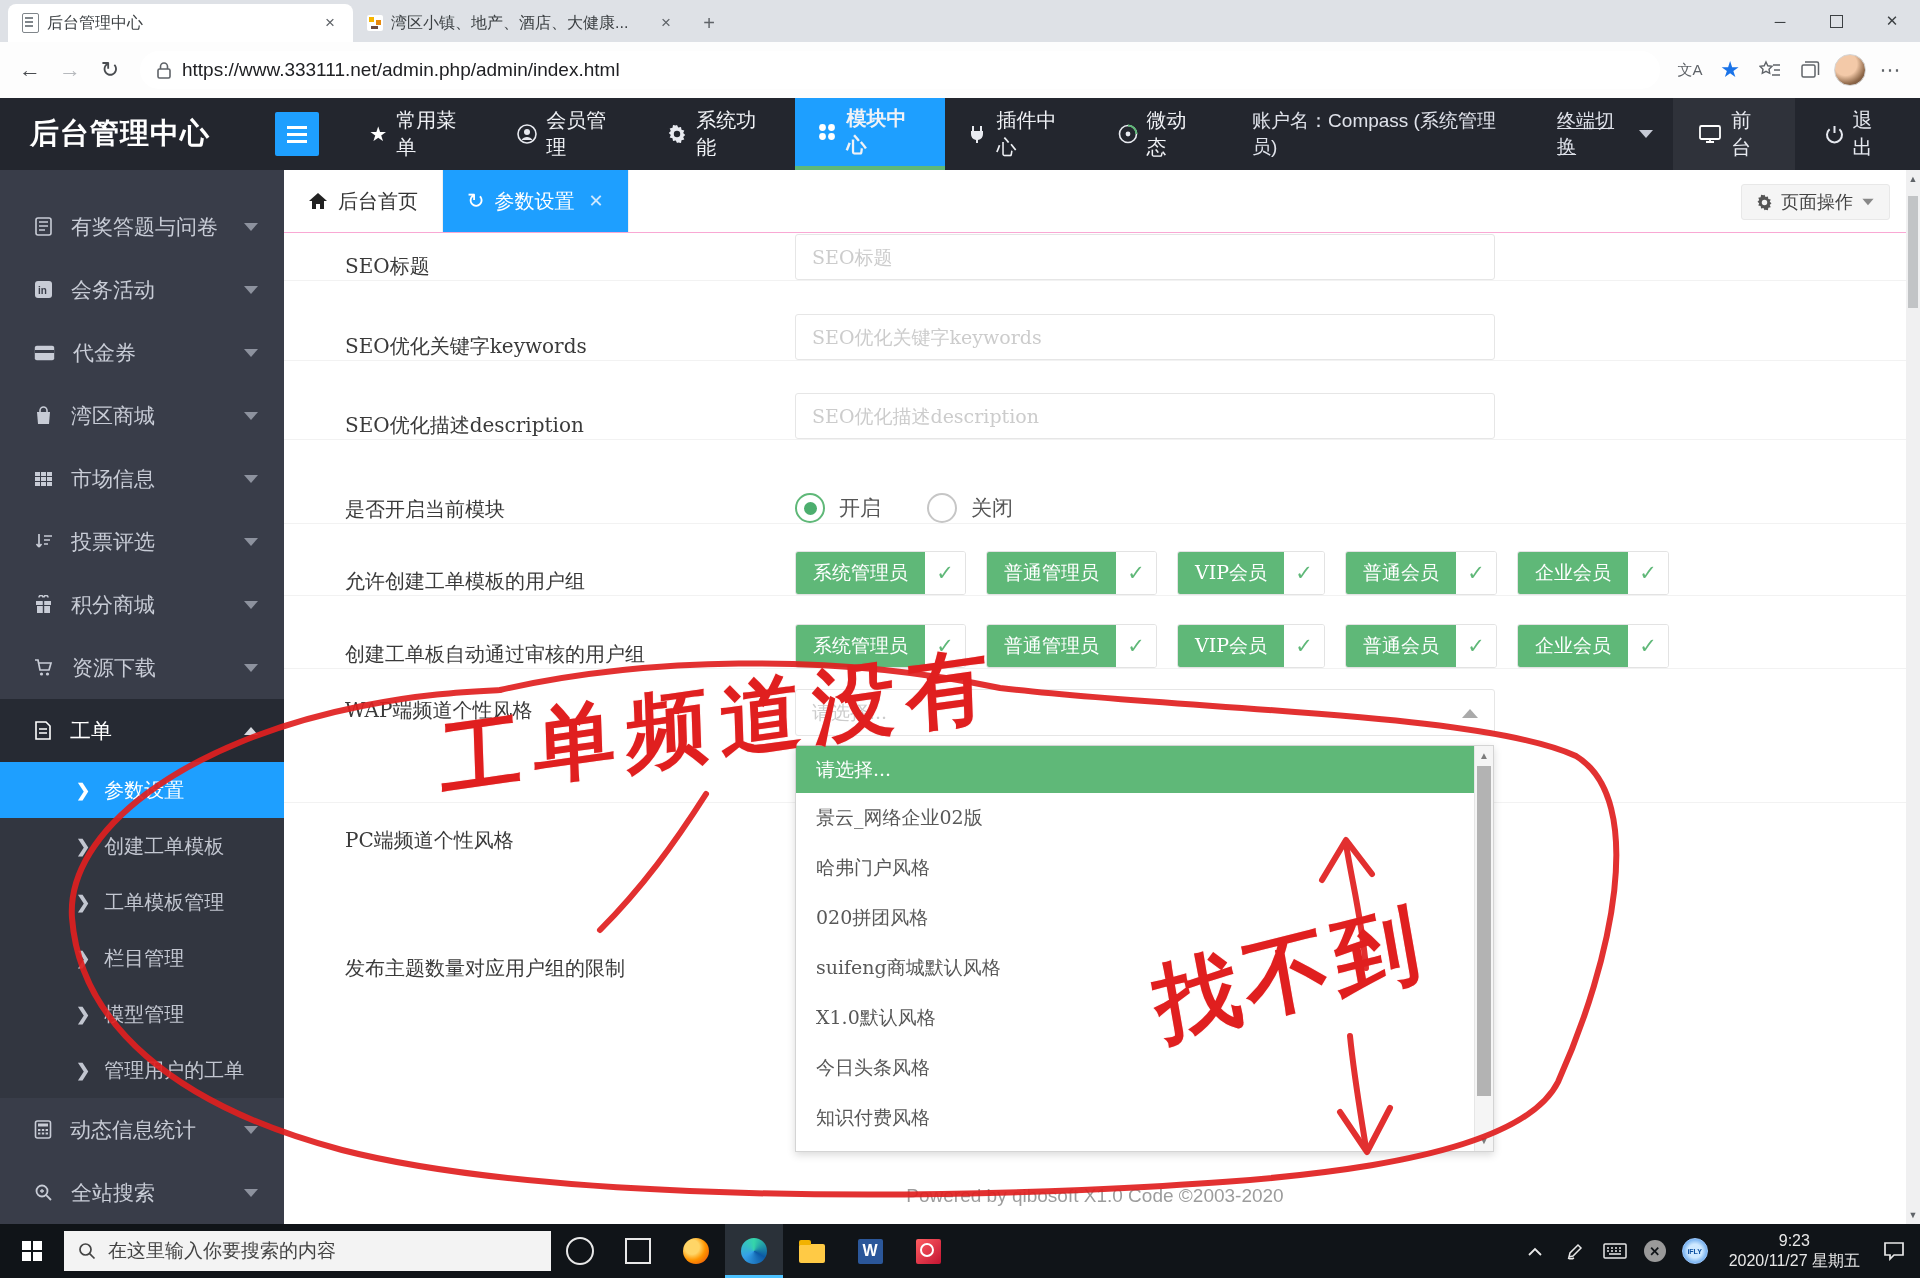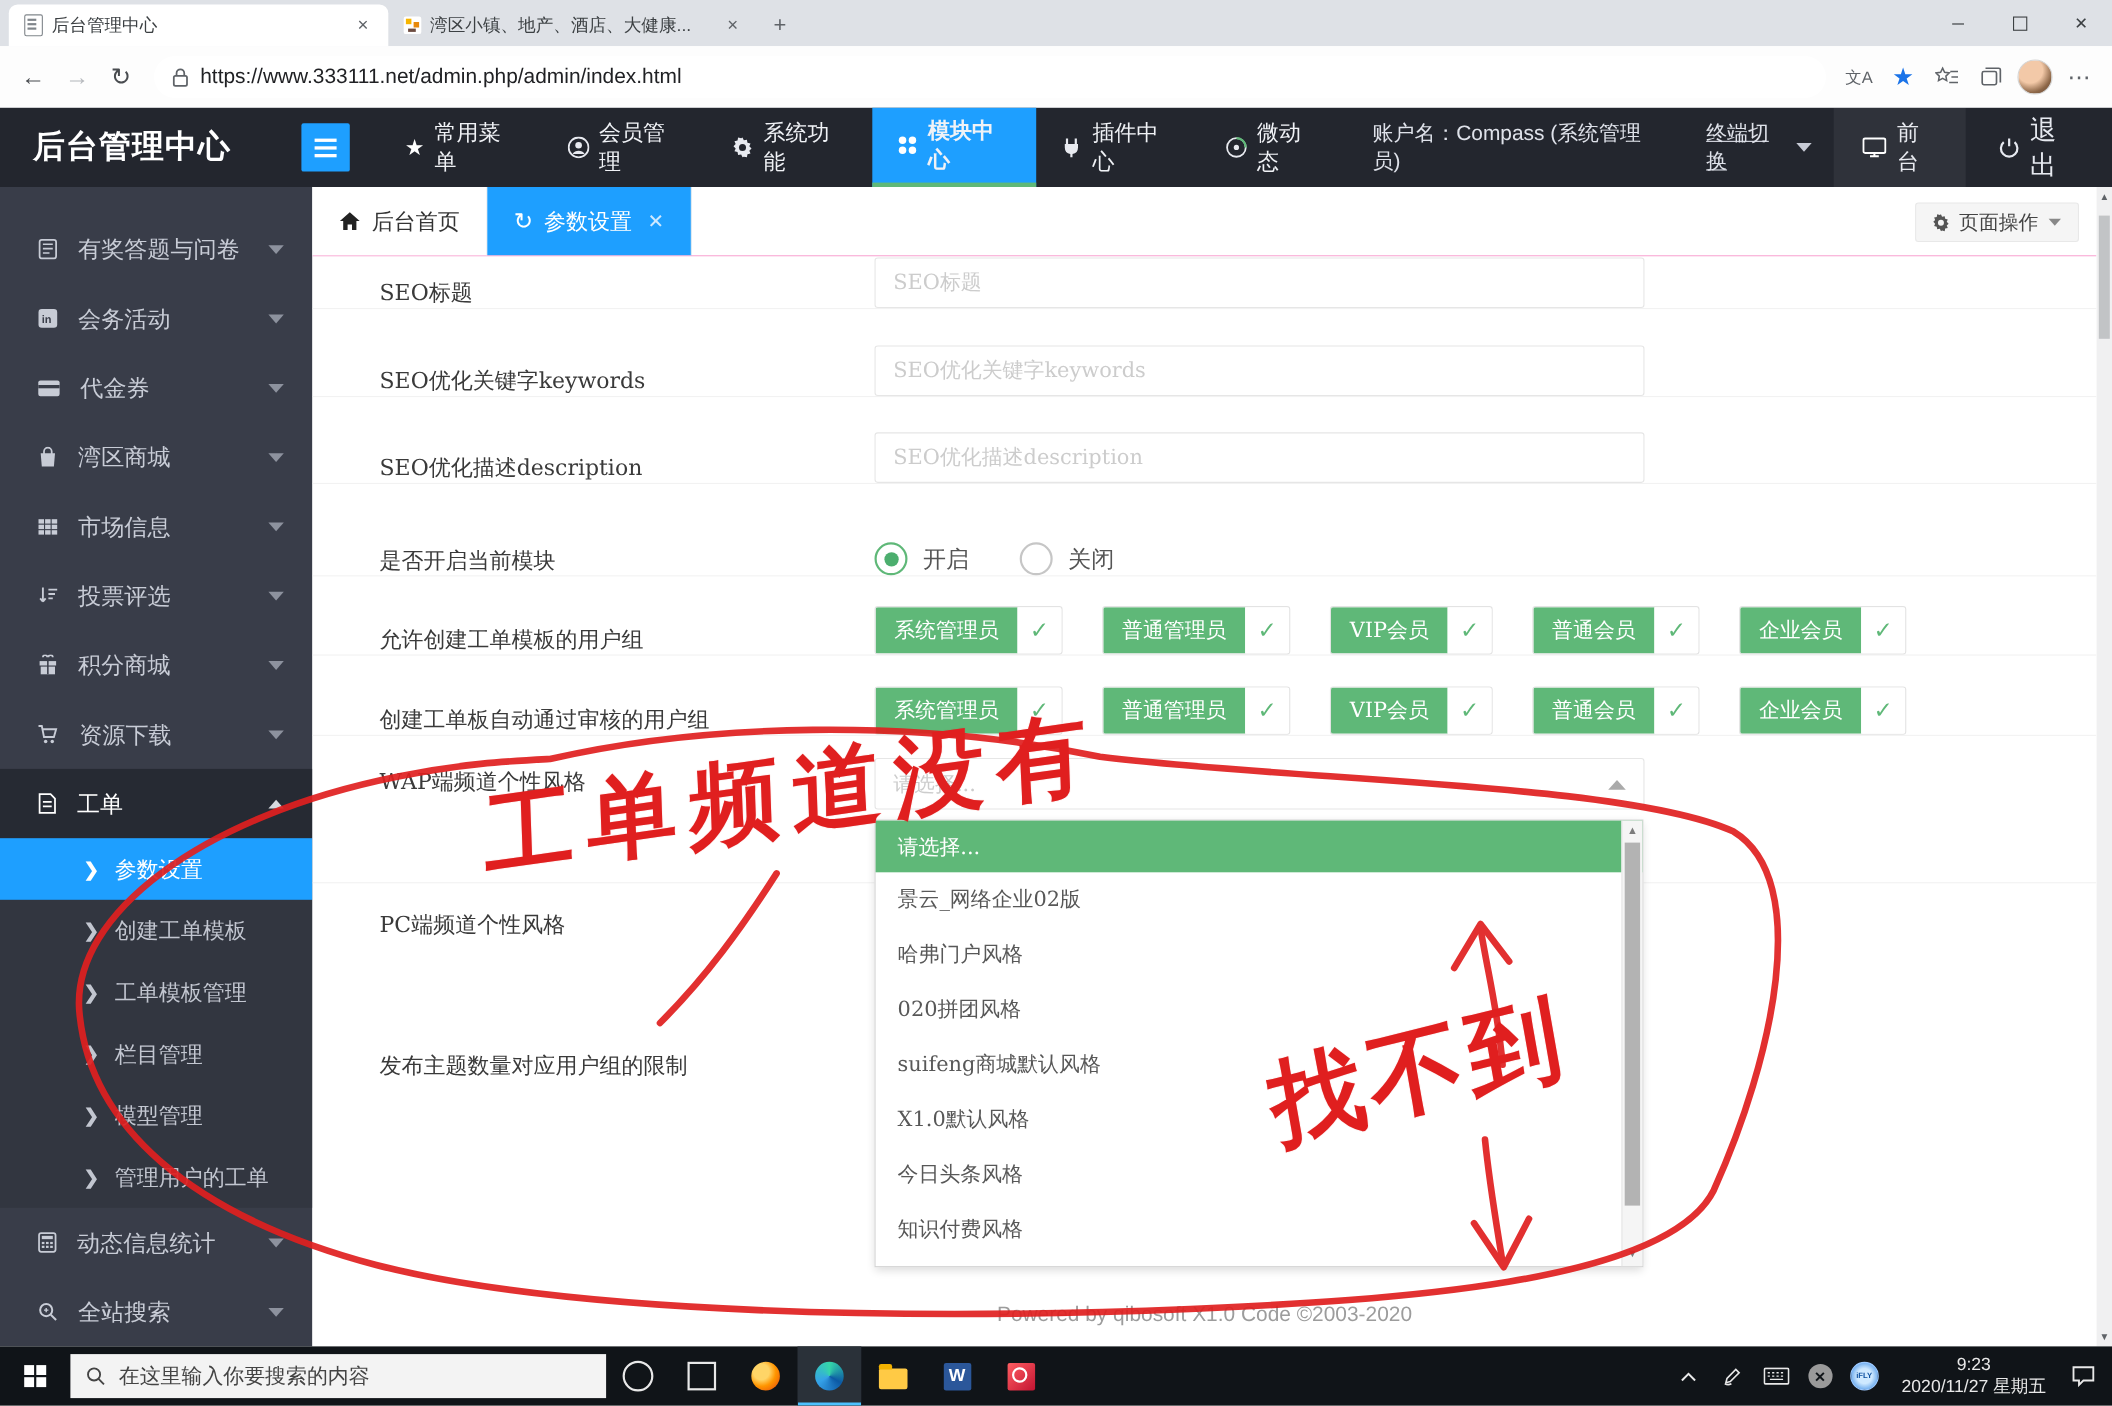--- a/index.html
+++ b/index.html
@@ -37,21 +37,21 @@
   .topnav{position:absolute;left:0;top:98px;width:100%;height:72px;background:#23262e;display:flex;align-items:stretch;color:#e8eaf0;}
   .brand{width:252px;display:flex;align-items:center;padding-left:30px;font-size:29px;font-weight:bold;letter-spacing:1px;color:#fff;}
   .hamb{width:44px;height:44px;background:#1e9fff;border-radius:2px;align-self:center;margin-right:28px;position:relative;flex:none;}
   .hamb i{position:absolute;left:12px;right:12px;top:14px;height:3px;background:#fff;box-shadow:0 7px 0 #fff,0 14px 0 #fff;}
   .tn-item{display:flex;align-items:center;gap:9px;padding:0 22px;font-size:20px;color:#f0f2f6;}
   .tn-item.active{background:#1e9fff;border-bottom:4px solid #5fb878;box-sizing:border-box;font-weight:bold;}
   .tn-right{margin-left:auto;display:flex;align-items:stretch;}
   .tn-acc{display:flex;align-items:center;font-size:19px;color:#dfe2ea;padding:0 26px;}
   .tn-term{display:flex;align-items:center;gap:10px;font-size:19px;padding:0 20px;color:#dfe2ea;text-decoration:underline;}
   .tn-front{display:flex;align-items:center;gap:10px;font-size:20px;padding:0 26px;background:rgba(255,255,255,.06);}
-  .tn-exit{display:flex;align-items:center;gap:9px;font-size:24px;padding:0 30px;color:#e6e9f0;}
+  .tn-exit{display:flex;align-items:center;gap:9px;font-size:20px;padding:0 30px;color:#e6e9f0;}
   .cdown{width:0;height:0;border-left:7px solid transparent;border-right:7px solid transparent;border-top:8px solid #c7cbd6;}
   
   .sidebar{position:absolute;left:0;top:170px;width:284px;bottom:54px;background:#393d49;color:#c8ccd6;}
   .sb-item{height:63px;display:flex;align-items:center;padding:0 26px 0 34px;font-size:21px;gap:18px;}
   .sb-item .sb-lab{flex:1;}
   .sb-caret{width:0;height:0;border-left:7px solid transparent;border-right:7px solid transparent;border-top:8px solid #8d929e;}
   .sb-caret.up{border-top:none;border-bottom:8px solid #d7dae0;}
   .sb-item.open{background:#262a33;color:#fff;}
   .sb-sub{background:#323640;}
   .sb-sub-item{height:56px;display:flex;align-items:center;padding-left:76px;font-size:20px;gap:14px;color:#c2c6d0;}
@@ -78,21 +78,21 @@
   .r1 .tinput{margin-top:-14px;}
   .r2{height:79px;}.r3{height:78px;}.r4{height:83px;}
   .r5{height:71px;}.r6{height:72px;}
   .r7{height:134px;align-items:flex-start;padding-top:20px;box-sizing:border-box;}
   .r8{height:116px;align-items:flex-start;padding-top:24px;box-sizing:border-box;border-bottom:none;}
   .r9{height:250px;align-items:flex-start;padding-top:36px;box-sizing:border-box;border-bottom:none;}
   .radio{display:flex;align-items:center;gap:14px;margin-right:46px;font-family:"DejaVu Serif","Liberation Serif",serif;font-size:21px;color:#555;}
   .rring{width:26px;height:26px;border-radius:50%;border:2px solid #5fb878;display:flex;align-items:center;justify-content:center;}
   .rring i{width:13px;height:13px;border-radius:50%;background:#4cae6e;}
   .rring.off{border-color:#c6c6c6;}
-  .tag{display:inline-flex;height:42px;margin-right:36px;border:1px solid #e3e3e3;border-radius:3px;overflow:hidden;}
+  .tag{display:inline-flex;height:42px;margin-right:20px;border:1px solid #e3e3e3;border-radius:3px;overflow:hidden;}
   .tag-lab{background:#5fb878;color:#fff;display:flex;align-items:center;padding:0 17px;font-family:"DejaVu Serif","Liberation Serif",serif;font-size:19px;}
   .tag-chk{width:40px;background:#fff;display:flex;align-items:center;justify-content:center;color:#5fb878;font-size:21px;}
   .selbox{width:700px;height:47px;box-sizing:border-box;border:1px solid #e6e6e6;border-radius:3px;background:#fff;display:flex;align-items:center;padding:0 16px;position:relative;}
   .selbox .ph{font-family:"DejaVu Serif","Liberation Serif",serif;font-size:19px;color:#ccc;}
   .selarr{position:absolute;right:16px;top:19px;width:0;height:0;border-left:8px solid transparent;border-right:8px solid transparent;border-bottom:9px solid #aaa;}
   
   .dpanel{position:absolute;left:511px;top:575px;width:697px;height:405px;background:#fff;border:1px solid #d4d4d4;box-shadow:0 3px 8px rgba(0,0,0,.15);z-index:10;}
   .dopt{height:50px;display:flex;align-items:center;padding-left:20px;font-family:"DejaVu Serif","Liberation Serif",serif;font-size:19px;color:#585858;}
   .dopt.sel{height:47px;background:#5fb878;color:#fff;}
   .dscroll{position:absolute;right:0;top:0;bottom:0;width:18px;background:#f5f5f5;border-left:1px solid #e6e6e6;}

